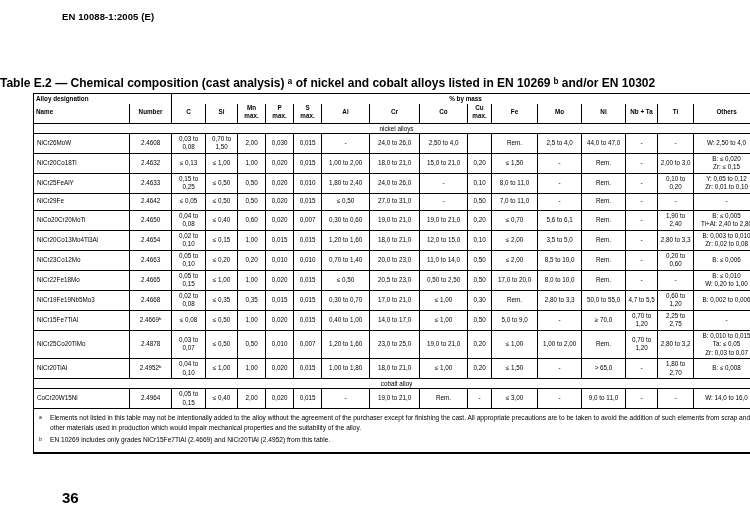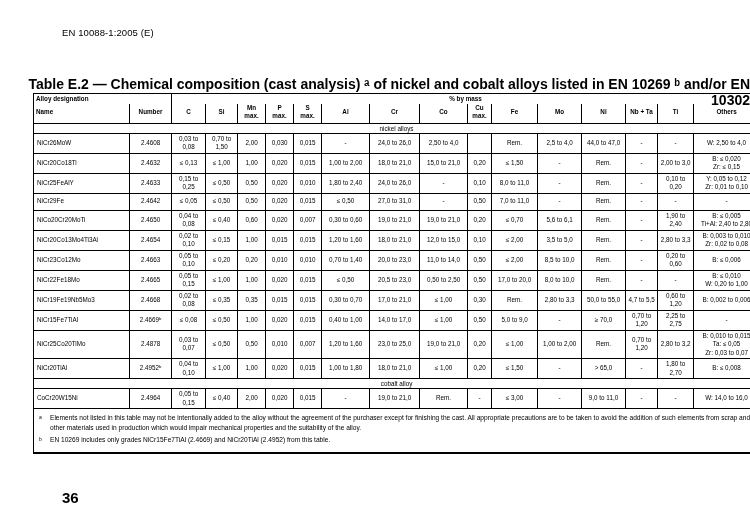--- a/index.html
+++ b/index.html
@@ -1,21 +1,21 @@
 <!DOCTYPE html>
 <html><head>
 <meta charset="utf-8">
 <style>
   html,body{margin:0;padding:0;}
   body{
     width:750px;height:530px;background:#ffffff;position:relative;
     font-family:"Liberation Sans","DejaVu Sans",sans-serif;color:#000;
   }
-  .doc-header{position:absolute;left:62px;top:27px;font-size:9.5px;font-weight:normal;letter-spacing:.1px;}
-  .table-title{position:absolute;left:0;right:0;top:76px;text-align:right;font-size:14px;font-weight:bold;}
+  .doc-header{position:absolute;left:62px;top:11px;font-size:9.5px;font-weight:bold;letter-spacing:.1px;}
+  .table-title{position:absolute;left:0;right:0;top:76px;text-align:left;font-size:12px;font-weight:bold;}
   table.comp{position:absolute;left:33px;top:93px;width:686px;border-collapse:collapse;table-layout:fixed;
     border:1px solid #000;border-bottom:2px solid #000;}
   th,td{border:1px solid #000;font-size:6.3px;line-height:1.35;text-align:center;vertical-align:middle;
     padding:1px 2px;white-space:pre-line;overflow:hidden;}
   thead th{font-weight:bold;}
   tr.group-row th{border-bottom:none;padding:1px 2px 0 2px;}
   tr.cols-row th{border-top:none;padding:0 2px 2px 2px;}
   th.left,td.name{text-align:left;}
   td.name{padding-left:3px;}
   td.section{padding:0;height:9px;line-height:9px;font-size:6.3px;}

